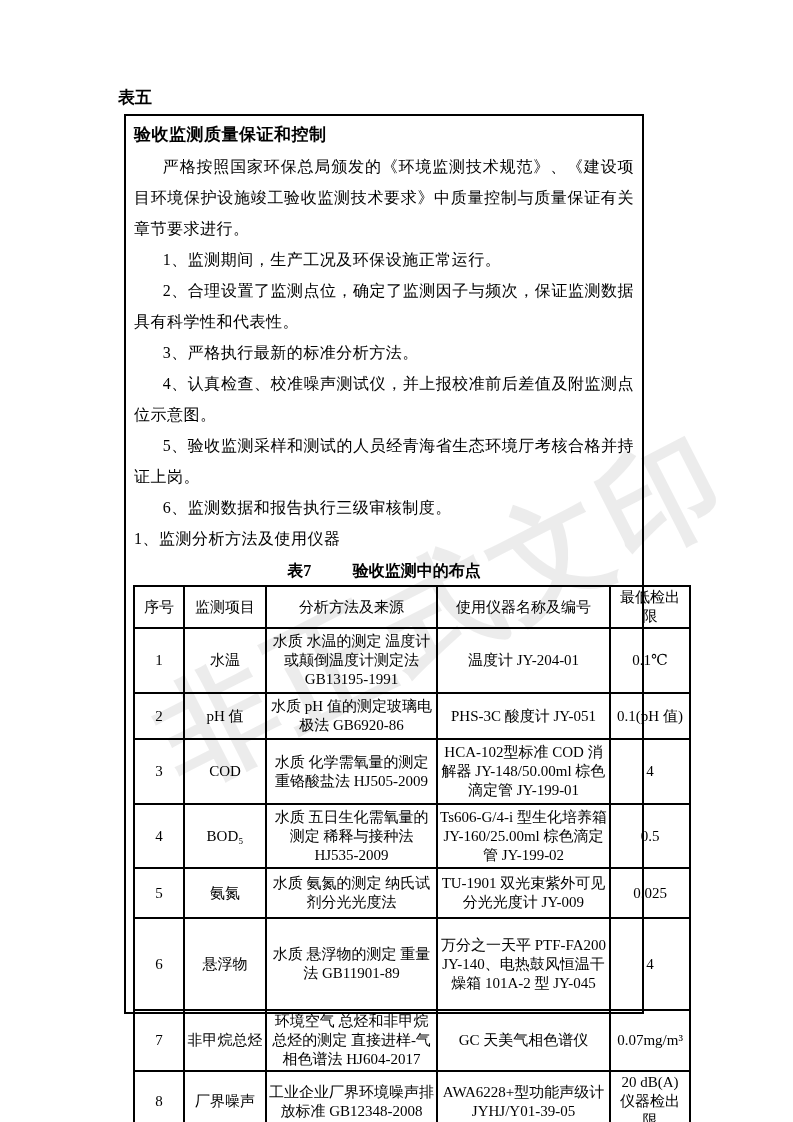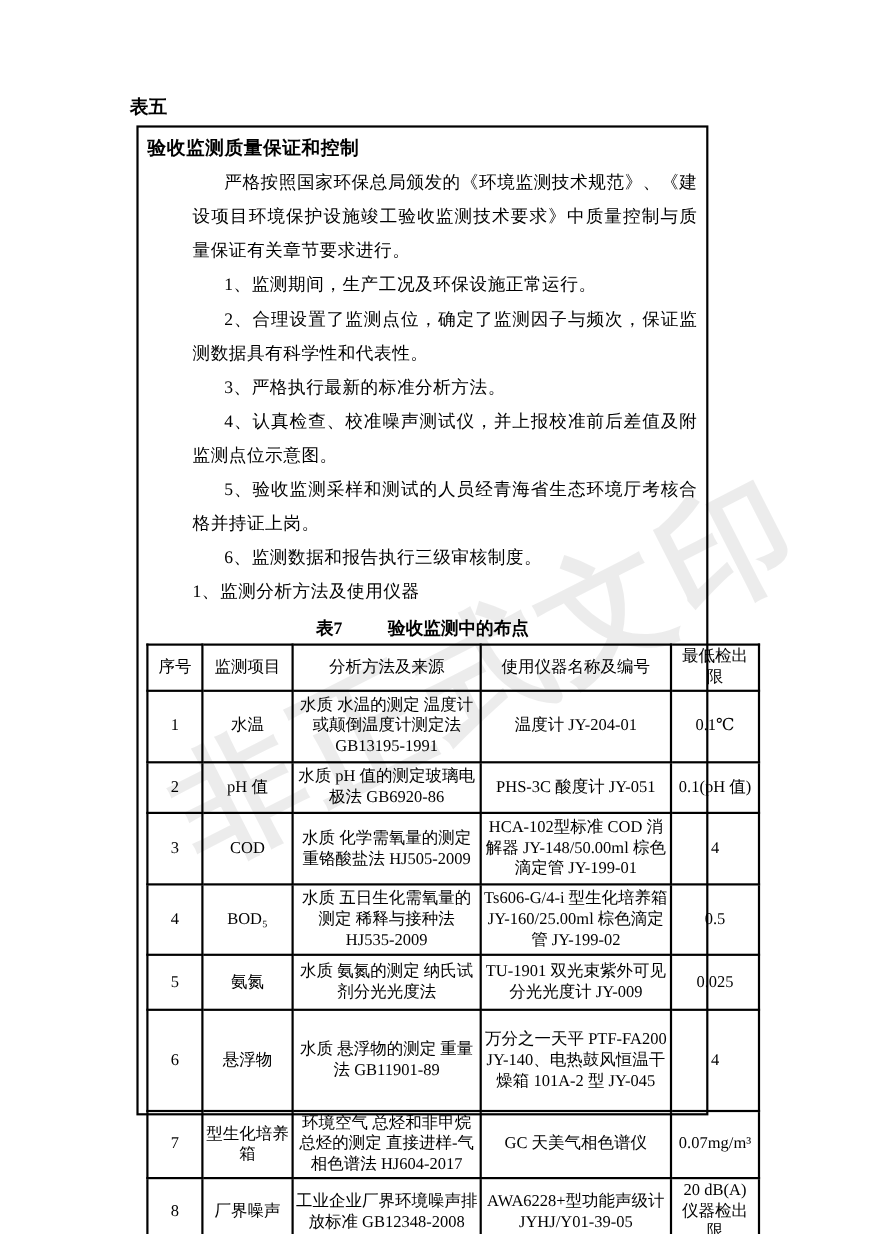--- a/index.html
+++ b/index.html
@@ -45,21 +45,21 @@
     z-index: 1;
   }
 
   .box-heading {
     font-size: 17px;
     font-weight: bold;
     line-height: 31px;
     letter-spacing: 0.5px;
   }
 
-  .paragraphs { margin-top: 1px; margin-left: 41px; }
+  .paragraphs { margin-top: 1px; }
   .para {
     font-size: 16px;
     line-height: 31px;
     letter-spacing: 0.5px;
     margin: 0;
     text-align: justify;
   }
   .para.indent { text-indent: 1.8em; }
 
   .table-caption {
@@ -186,21 +186,21 @@
           </tr>
           <tr>
             <td>6</td>
             <td>悬浮物</td>
             <td>水质 悬浮物的测定 重量法 GB11901-89</td>
             <td>万分之一天平 PTF-FA200 JY-140、电热鼓风恒温干燥箱 101A-2 型 JY-045</td>
             <td>4</td>
           </tr>
           <tr>
             <td>7</td>
-            <td>型生化培养箱</td>
+            <td>非甲烷总烃</td>
             <td>环境空气 总烃和非甲烷总烃的测定 直接进样-气相色谱法 HJ604-2017</td>
             <td>GC 天美气相色谱仪</td>
             <td>0.07mg/m³</td>
           </tr>
           <tr>
             <td>8</td>
             <td>厂界噪声</td>
             <td>工业企业厂界环境噪声排放标准 GB12348-2008</td>
             <td>AWA6228+型功能声级计 JYHJ/Y01-39-05</td>
             <td>20 dB(A) 仪器检出限</td>

